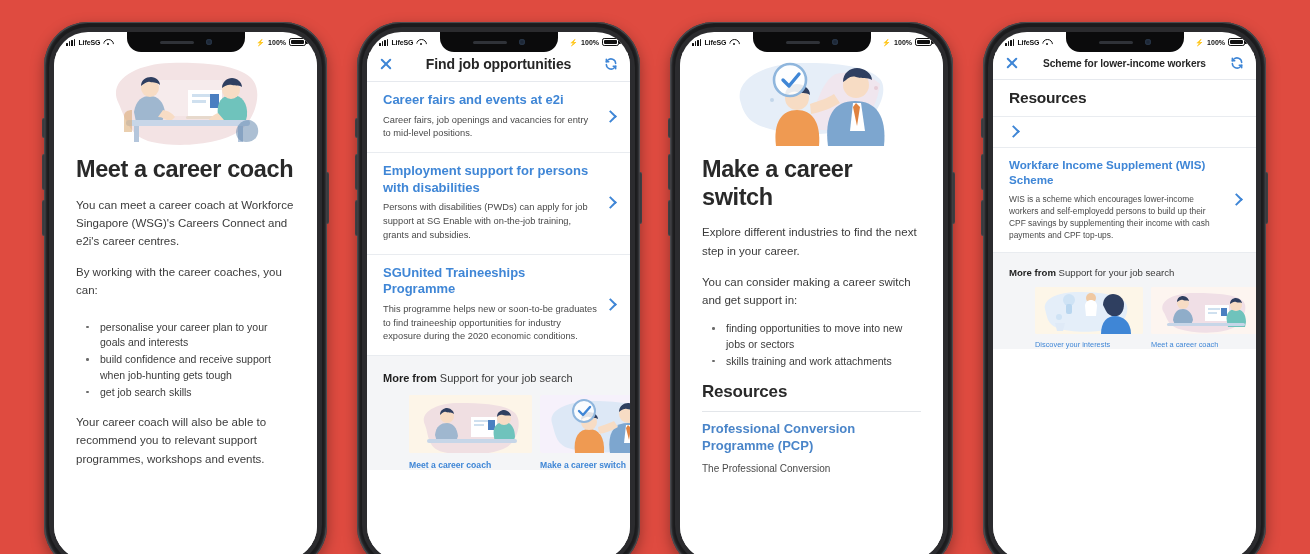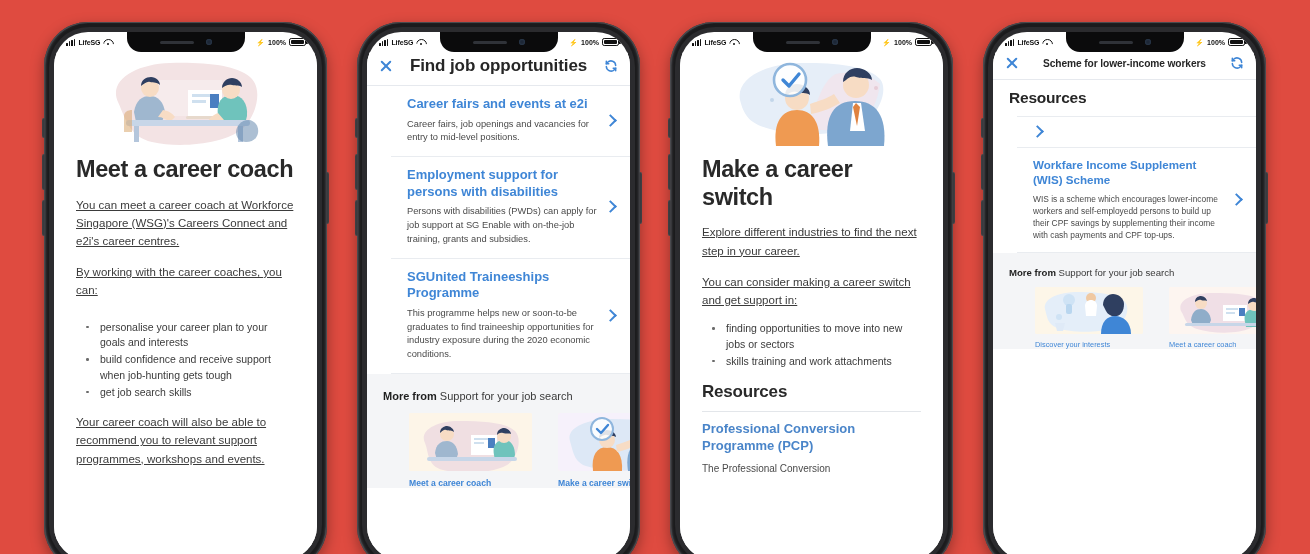--- a/index.html
+++ b/index.html
@@ -182,21 +182,20 @@
     color: #292929;
     letter-spacing: -.4px;
     margin-bottom: 12px;
   }
 
   p.body {
     font-size: 11.5px;
     line-height: 1.58;
     color: #3b3b3b;
     margin-bottom: 13px;
-    text-decoration: underline;
   }
 
   ul.bullets {
     list-style: none;
     font-size: 10.5px;
     line-height: 1.5;
     color: #3b3b3b;
     margin: 0 0 13px 0;
   }
   ul.bullets li {
@@ -258,30 +257,30 @@
     width: 14px; height: 2px;
     background: #3f86d6;
     border-radius: 1px;
   }
   .close-x::before { transform: translate(-50%,-50%) rotate(45deg); }
   .close-x::after  { transform: translate(-50%,-50%) rotate(-45deg); }
 
   .topbar-title {
     flex: 1 1 auto;
     text-align: center;
-    font-size: 17px;
+    font-size: 14px;
     font-weight: bold;
     color: #262626;
     letter-spacing: -.1px;
     white-space: nowrap;
   }
   .refresh-icon { width: 14px; height: 14px; flex: 0 0 auto; }
   .refresh-icon svg { display: block; width: 100%; height: 100%; }
 
-  .list { overflow: hidden; padding-left: 24px; }
+  .list { overflow: hidden; }
 
   .list-section-head {
     padding: 9px 16px 0 16px;
   }
   .list-section-head h2 {
     font-size: 17px;
     font-weight: bold;
     color: #262626;
     letter-spacing: -.2px;
     margin-bottom: 9px;
@@ -325,21 +324,21 @@
   .morefrom-title {
     font-size: 11px;
     color: #3a3a3a;
     margin-bottom: 11px;
     padding-left: 4px;
   }
   .morefrom-title b { color: #1f1f1f; text-align: center; }
 
   .cards {
     display: flex;
-    gap: 26px;
+    gap: 8px;
     overflow: hidden;
     padding-left: 30px;
   }
   .card { flex: 0 0 auto; width: 123px; }
   .card-thumb {
     width: 123px;
     height: 58px;
     border-radius: 2px;
     overflow: hidden;
     background: #fdf6ea;

